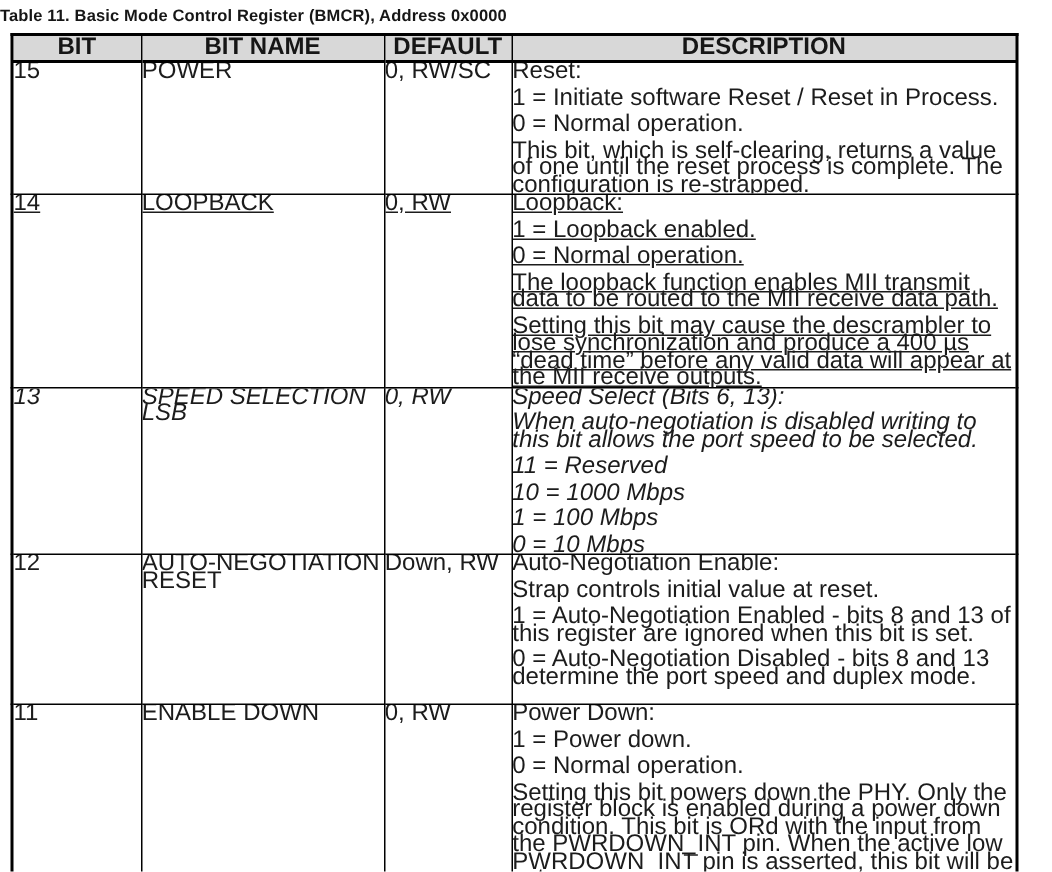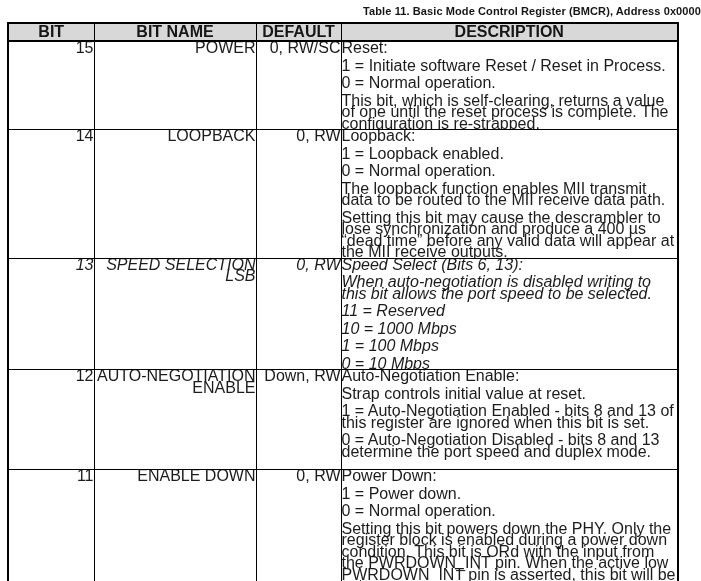--- a/index.html
+++ b/index.html
@@ -14,21 +14,21 @@
     overflow: hidden;
   }
   .page {
     width: 701px;
     height: 581px;
     background: #ffffff;
   }
   .table-title {
     padding-top: 5px;
     margin: 0 0 4px 0;
-    text-align: right;
+    text-align: left;
     font-size: 11px;
     font-weight: bold;
     color: #161616;
     line-height: 13px;
     letter-spacing: 0.1px;
   }
   table.reg-table {
     border-collapse: collapse;
     table-layout: fixed;
     margin-left: 7px;
@@ -50,32 +50,31 @@
     vertical-align: middle;
     height: 16px;
     line-height: 12px;
     padding: 2px 2px;
     border-bottom: 2px solid #000000;
     color: #161616;
   }
   td.cell-bit, td.cell-name, td.cell-default {
     padding: 3px 4px 2px 4px;
     line-height: 11.5px;
-    text-align: right;
   }
   td.cell-desc {
     padding: 3px 4px 2px 5px;
   }
   td.cell-desc p {
     margin: 0 0 6px 0;
     line-height: 11.5px;
   }
   td.cell-desc p:last-child { margin-bottom: 0; }
   tr.row-h86  { height: 86px; }
-  tr.row-h123 { height: 123px; }
+  tr.row-h123 { height: 123px; text-decoration: underline; }
   tr.row-h111 { height: 111px; font-style: italic; }
   tr.row-h100 { height: 100px; }
   tr.row-h102 { height: 102px; }
 </style>
 </head>
 <body>
 
 <div class="page">
 
   <div class="table-title">Table 11. Basic Mode Control Register (BMCR), Address 0x0000</div>
@@ -127,21 +126,21 @@
             <p>Speed Select (Bits 6, 13):</p>
             <p>When auto-negotiation is disabled writing to this bit allows the port speed to be selected.</p>
             <p>11 = Reserved</p>
             <p>10 = 1000 Mbps</p>
             <p>1 = 100 Mbps</p>
             <p>0 = 10 Mbps</p>
           </td>
       </tr>
       <tr class="row-h100">
         <td class="cell-bit">12</td>
-        <td class="cell-name">AUTO-NEGOTIATION ENABLE</td>
+        <td class="cell-name">AUTO-NEGOTIATION RESET</td>
         <td class="cell-default">Down, RW</td>
         <td class="cell-desc">
             <p>Auto-Negotiation Enable:</p>
             <p>Strap controls initial value at reset.</p>
             <p>1 = Auto-Negotiation Enabled - bits 8 and 13 of this register are ignored when this bit is set.</p>
             <p>0 = Auto-Negotiation Disabled - bits 8 and 13 determine the port speed and duplex mode.</p>
           </td>
       </tr>
       <tr class="row-h102">
         <td class="cell-bit">11</td>

